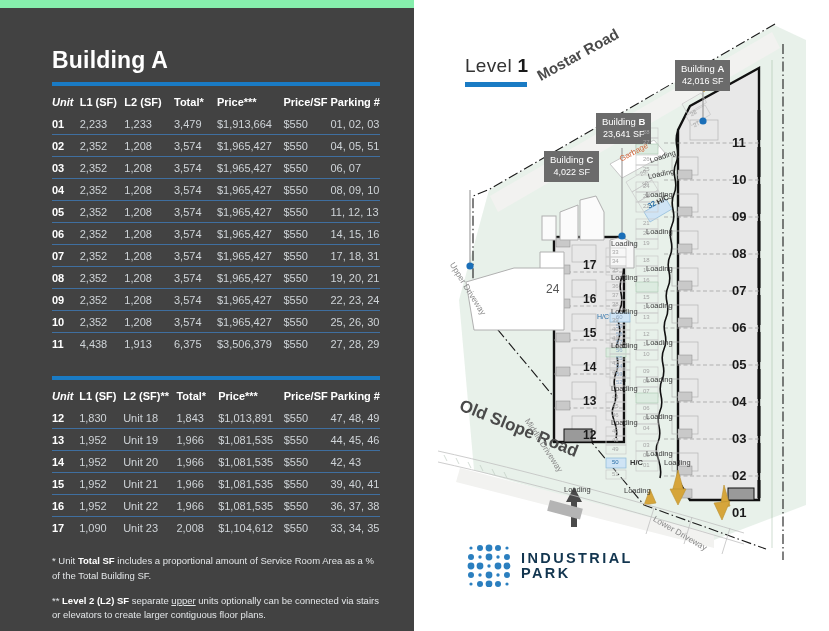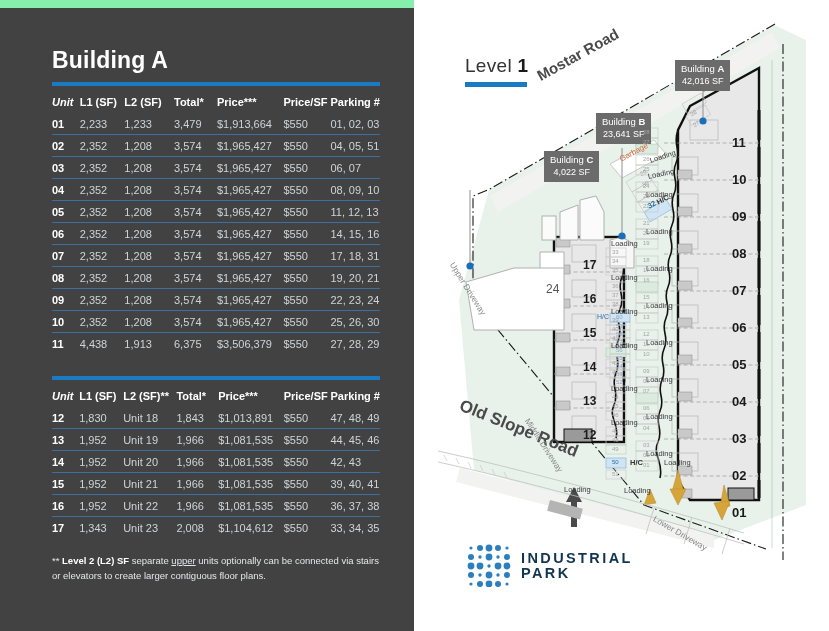--- a/index.html
+++ b/index.html
@@ -271,31 +271,32 @@
               <td class="unit">16</td>
               <td>1,952</td>
               <td>Unit 22</td>
               <td>1,966</td>
               <td>$1,081,535</td>
               <td>$550</td>
               <td>36, 37, 38</td>
             </tr>
             <tr>
               <td class="unit">17</td>
-              <td>1,343</td>
+              <td>1,090</td>
               <td>Unit 23</td>
               <td>2,008</td>
               <td>$1,104,612</td>
               <td>$550</td>
               <td>33, 34, 35</td>
             </tr>
           </tbody>
       </table>
 
       <div class="notes">
+        <p><span>* Unit </span><b>Total SF</b><span> includes a proportional amount of Service Room Area as a % of the Total Building SF.</span></p>
         <p><span>** </span><b>Level 2 (L2) SF</b><span> separate </span><u>upper</u><span> units optionally can be connected via stairs or elevators to create larger contiguous floor plans.</span></p>
 
       </div>
 
     </div>
   </div>
 
   <div id="map-panel">
 
     <svg id="map-svg" width="415" height="631" viewBox="0 0 415 631">

